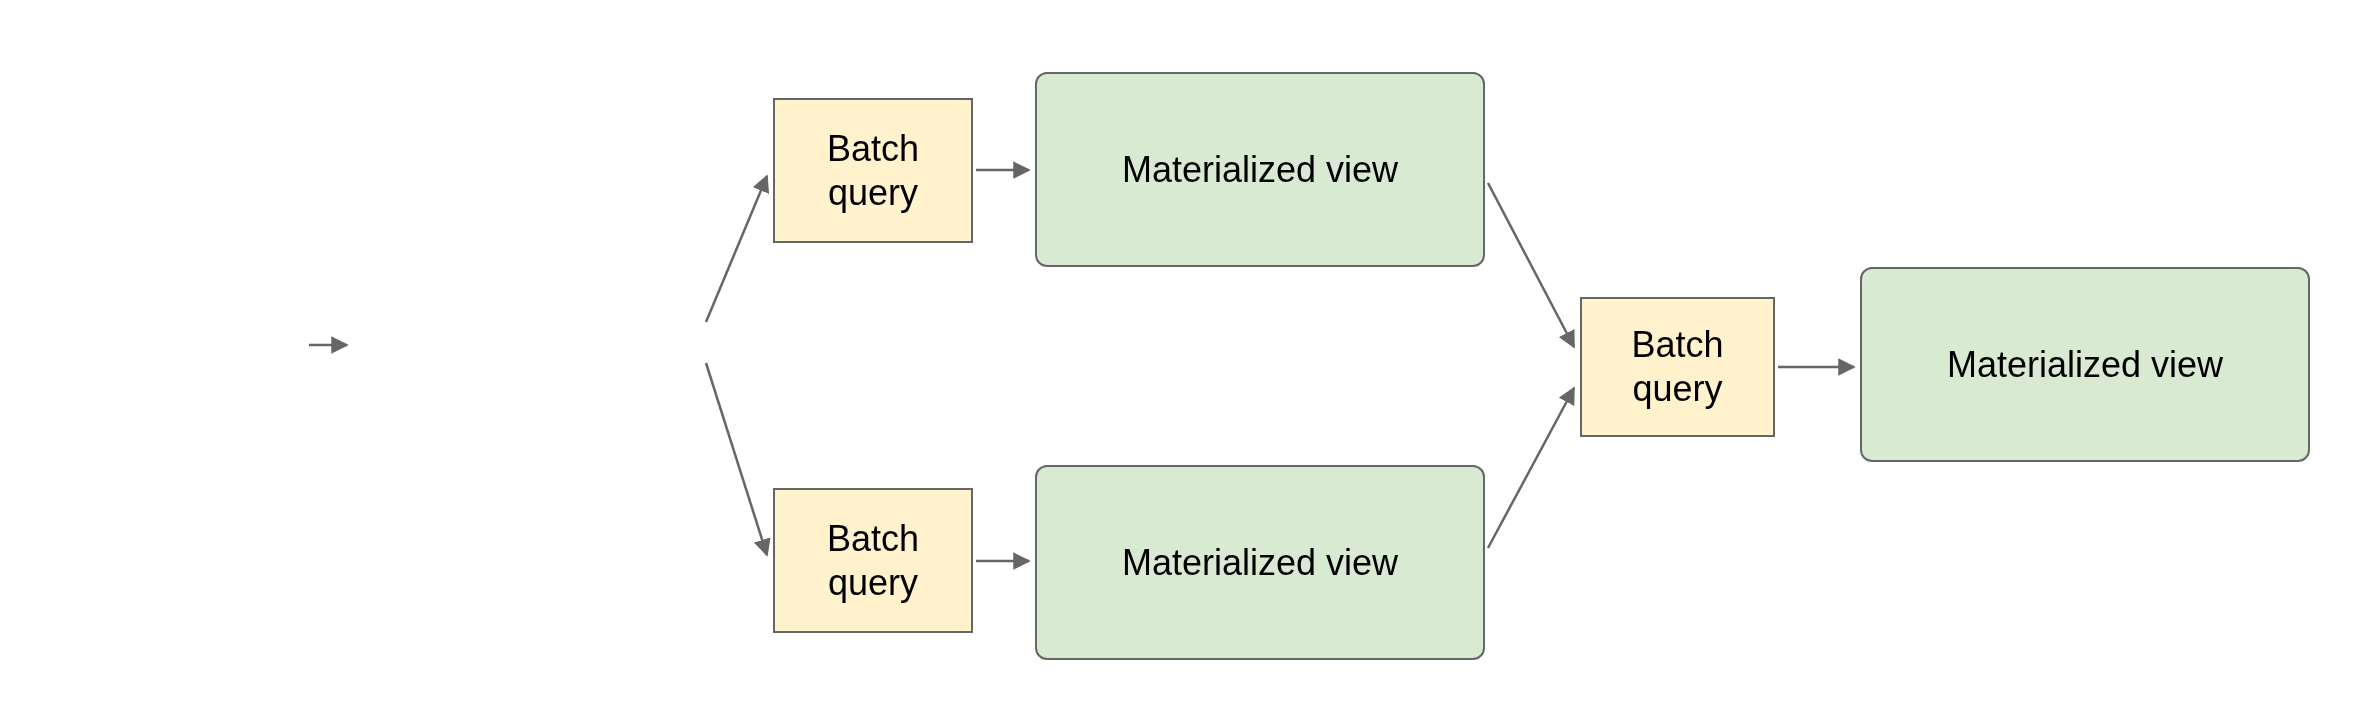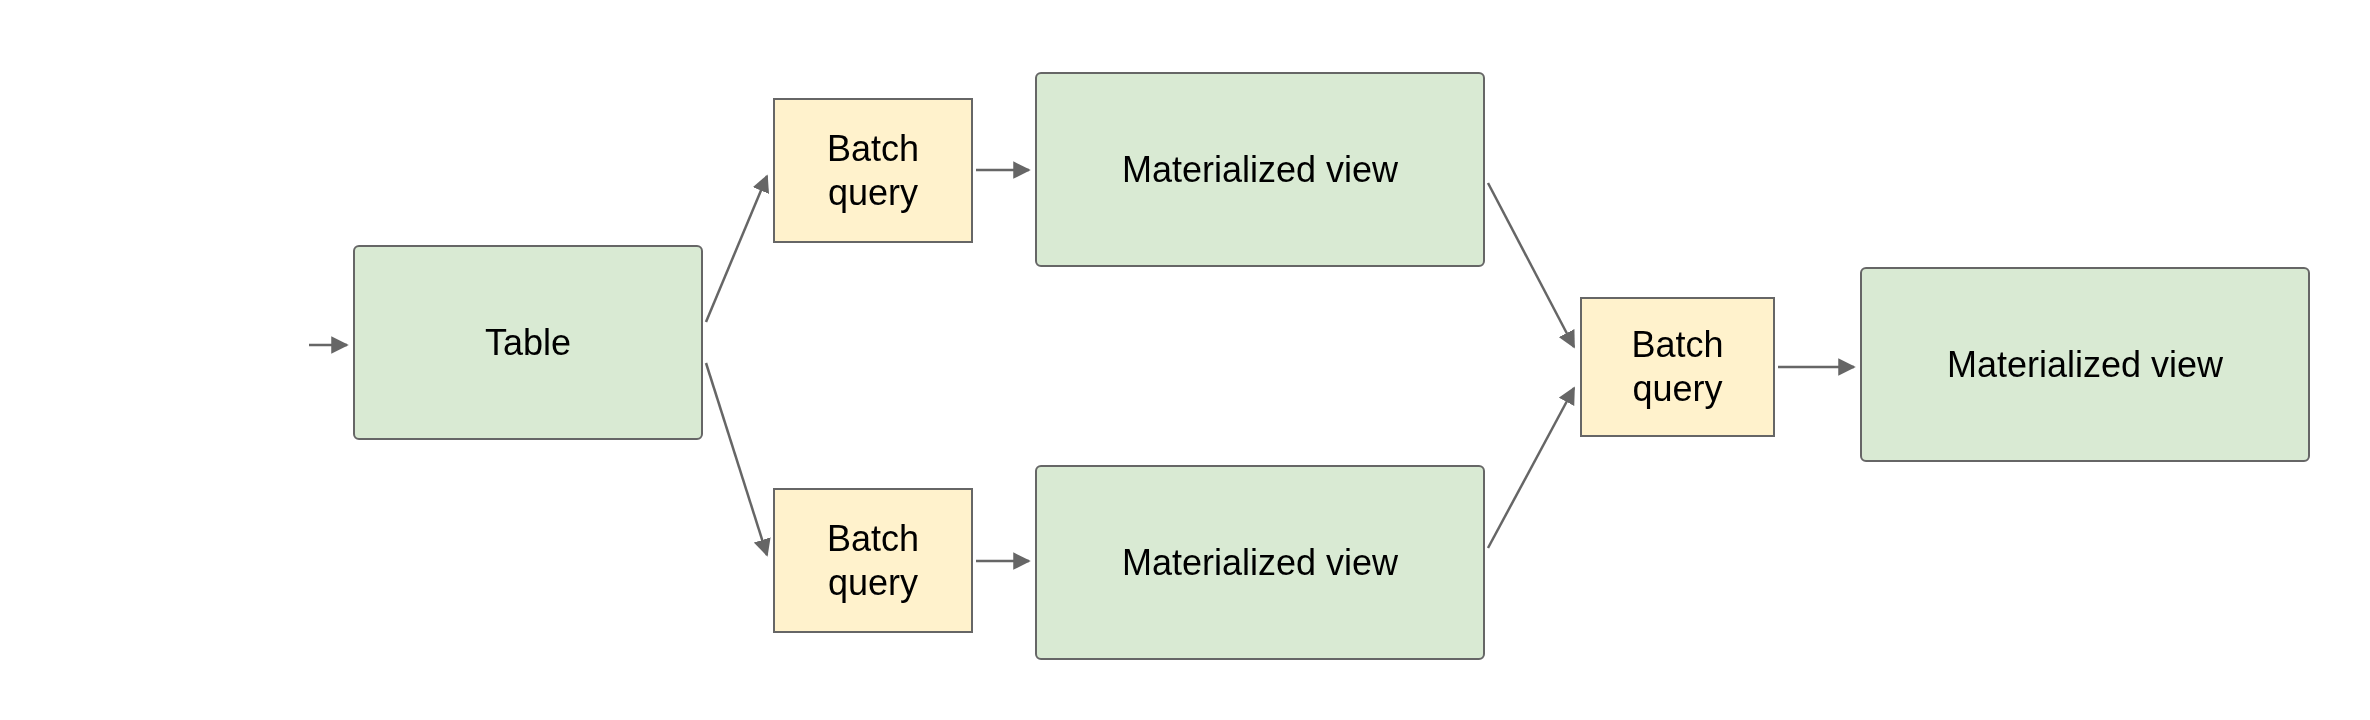--- a/index.html
+++ b/index.html
@@ -42,21 +42,21 @@
   }
   .node.query {
     background: var(--query-fill, #fff2cc);
     border: 2.5px solid var(--node-border, #666666);
     border-radius: 0;
     padding: 0 20px;
   }
   .node.view {
     background: var(--view-fill, #d9ead3);
     border: 2.5px solid var(--node-border, #666666);
-    border-radius: 6px;
+    border-radius: 12px;
     padding: 0 16px;
     text-align: center;
   }
   
   .n0 { left: 27px;   top: 275px; width: 278px; height: 140px; }
   .n1 { left: 353px;  top: 245px; width: 350px; height: 195px; }
   .n2 { left: 773px;  top: 98px;  width: 200px; height: 145px; }
   .n3 { left: 1035px; top: 72px;  width: 450px; height: 195px; }
   .n4 { left: 773px;  top: 488px; width: 200px; height: 145px; }
   .n5 { left: 1035px; top: 465px; width: 450px; height: 195px; }
@@ -78,23 +78,20 @@
     <line x1="706" y1="322" x2="767" y2="176" marker-end="url(#arrowhead)"></line>
     <line x1="706" y1="363" x2="767" y2="555" marker-end="url(#arrowhead)"></line>
     <line x1="976" y1="170" x2="1029" y2="170" marker-end="url(#arrowhead)"></line>
     <line x1="976" y1="561" x2="1029" y2="561" marker-end="url(#arrowhead)"></line>
     <line x1="1488" y1="183" x2="1574" y2="347" marker-end="url(#arrowhead)"></line>
     <line x1="1488" y1="548" x2="1574" y2="388" marker-end="url(#arrowhead)"></line>
     <line x1="1778" y1="367" x2="1854" y2="367" marker-end="url(#arrowhead)"></line>
   </svg>
 
 
-  <div class="node view n1">
-    <span class="label">Table</span>
-  </div>
 
   <div class="node query n2">
     <span class="label">Batch query</span>
   </div>
 
   <div class="node view n3">
     <span class="label">Materialized view</span>
   </div>
 
   <div class="node query n4">

